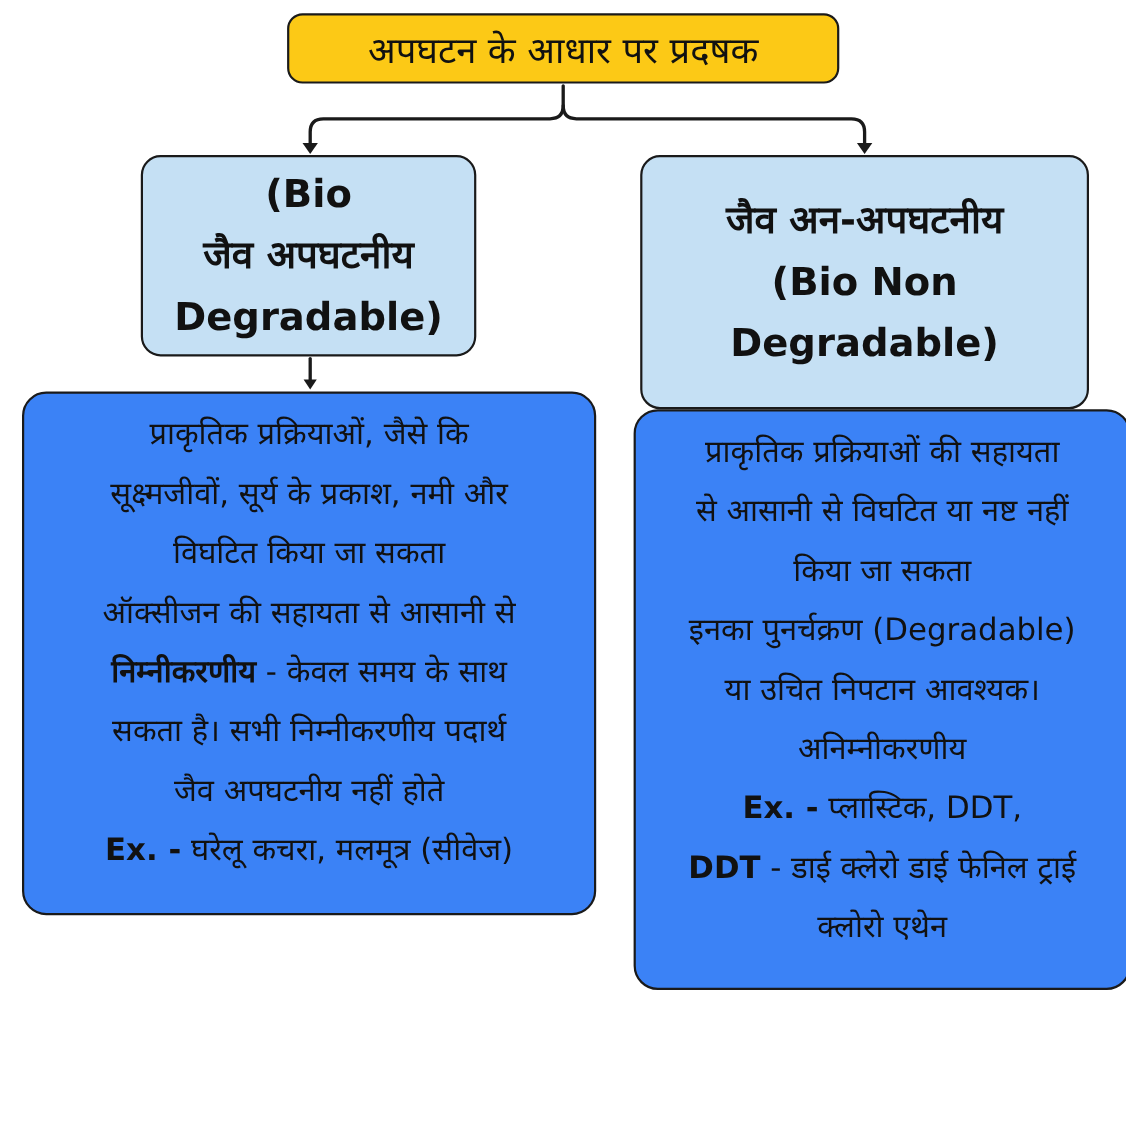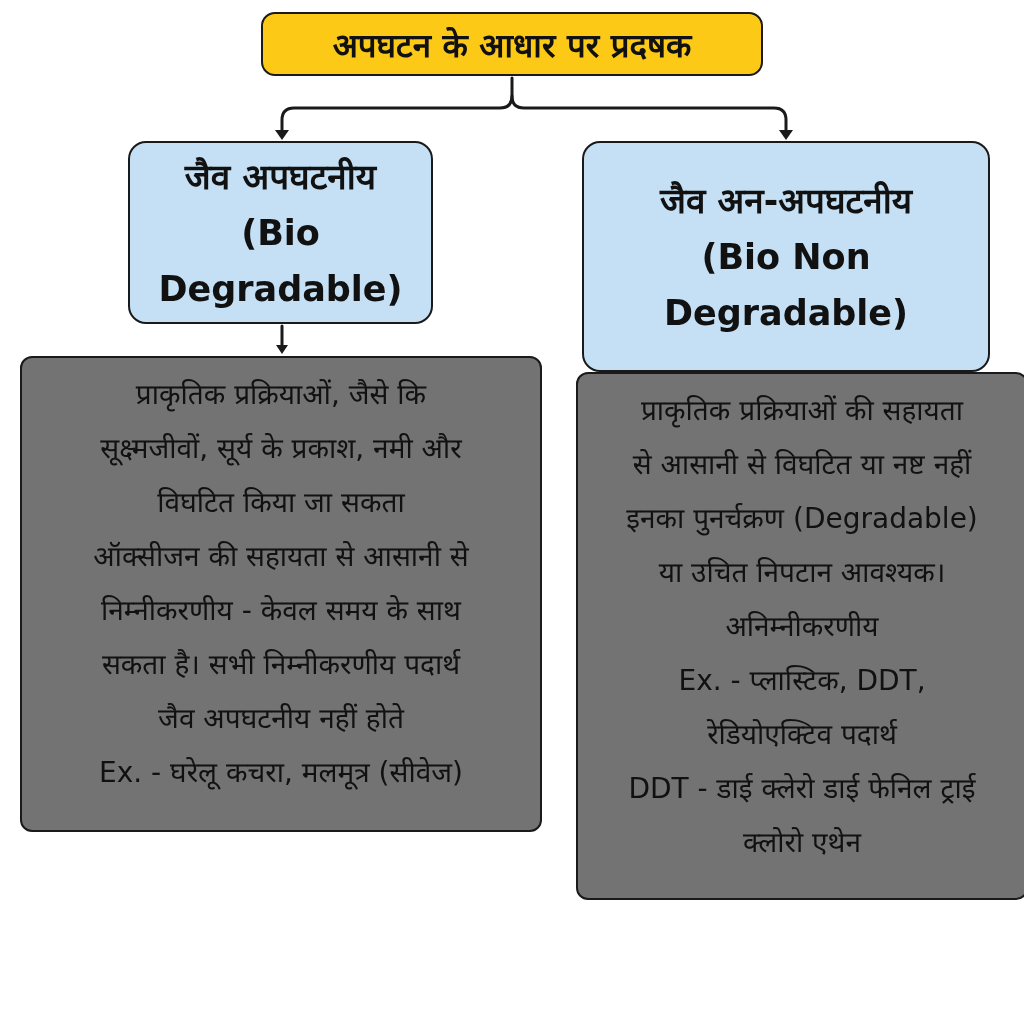--- a/index.html
+++ b/index.html
@@ -3,30 +3,30 @@
   <meta charset="utf-8">
   <style>
     html, body { margin: 0; padding: 0; background: #ffffff; }
     body { width: 1024px; height: 1024px; position: relative; overflow: hidden;
            font-family: "DejaVu Sans", "Liberation Sans", sans-serif; color: #111; }
     .box { position: absolute; box-sizing: border-box; border: 2px solid #1a1a1a;
            display: flex; flex-direction: column; align-items: center; justify-content: center;
            text-align: center; }
     .title-box { left: 261px; top: 12px; width: 502px; height: 64px; border-radius: 14px;
                  background: #fcc916; }
-    .title-box span { font-size: 33px; font-weight: bold; color: #111; }
+    .title-box span { font-size: 33px; font-weight: normal; color: #111; }
     .cat-box { border-radius: 18px; background: #c5e0f4; }
     .cat-box .line { font-size: 35px; font-weight: bold; line-height: 56px; color: #111; }
     .cat-left { left: 128px; top: 141px; width: 305px; height: 183px; }
     .cat-right { left: 582px; top: 141px; width: 408px; height: 231px; }
-    .desc-box { border-radius: 12px; background: #737373; justify-content: flex-start; padding-top: 10px; }
+    .desc-box { border-radius: 22px; background: #3b82f6; justify-content: flex-start; padding-top: 10px; }
     .desc-left { left: 20px; top: 356px; width: 522px; height: 476px; }
     .desc-right { left: 576px; top: 356px; width: 452px; height: 528px; margin-top: 16px; }
     .desc-box .line { font-size: 28px; line-height: 54px; white-space: nowrap; color: #111; }
-    .desc-box .line b { font-weight: normal; }
+    .desc-box .line b { font-weight: bold; }
     svg.connectors { position: absolute; left: 0; top: 0; }
   </style>
 </head>
 <body>
 
 <svg class="connectors" width="1024" height="1024">
   <g fill="none" stroke="#1a1a1a" stroke-width="3" stroke-linecap="round">
 
     <path d="M512 78 L512 96 Q512 108 500 108 L294 108 Q282 108 282 120 L282 134"></path>
     <path d="M512 96 Q512 108 524 108 L774 108 Q786 108 786 120 L786 134"></path>
@@ -40,22 +40,22 @@
     <path d="M276 345 L282 354 L288 345 Z"></path>
     <path d="M780 345 L786 354 L792 345 Z"></path>
   </g>
 </svg>
 
 <div class="box title-box">
   <span>अपघटन के आधार पर प्रदषक</span>
 </div>
 
 <div class="box cat-box cat-left">
+  <div class="line">(Bio</div>
   <div class="line">जैव अपघटनीय</div>
-  <div class="line">(Bio</div>
   <div class="line">Degradable)</div>
 </div>
 
 <div class="box cat-box cat-right">
   <div class="line">जैव अन-अपघटनीय</div>
   <div class="line">(Bio Non</div>
   <div class="line">Degradable)</div>
 </div>
 
 <div class="box desc-box desc-left">
@@ -65,20 +65,20 @@
   <div class="line"><b></b><span>ऑक्सीजन की सहायता से आसानी से</span></div>
   <div class="line"><b>निम्नीकरणीय</b><span> - केवल समय के साथ</span></div>
   <div class="line"><b></b><span>सकता है। सभी निम्नीकरणीय पदार्थ</span></div>
   <div class="line"><b></b><span>जैव अपघटनीय नहीं होते</span></div>
   <div class="line"><b>Ex. -</b><span> घरेलू कचरा, मलमूत्र (सीवेज)</span></div>
 </div>
 
 <div class="box desc-box desc-right">
   <div class="line"><b></b><span>प्राकृतिक प्रक्रियाओं की सहायता</span></div>
   <div class="line"><b></b><span>से आसानी से विघटित या नष्ट नहीं</span></div>
+  <div class="line"><b></b><span>किया जा सकता</span></div>
   <div class="line"><b></b><span>इनका पुनर्चक्रण (Degradable)</span></div>
   <div class="line"><b></b><span>या उचित निपटान आवश्यक।</span></div>
   <div class="line"><b></b><span>अनिम्नीकरणीय</span></div>
   <div class="line"><b>Ex. -</b><span> प्लास्टिक, DDT,</span></div>
-  <div class="line"><b></b><span>रेडियोएक्टिव पदार्थ</span></div>
   <div class="line"><b>DDT</b><span> - डाई क्लेरो डाई फेनिल ट्राई</span></div>
   <div class="line"><b></b><span>क्लोरो एथेन</span></div>
 </div>
 
 </body></html>

